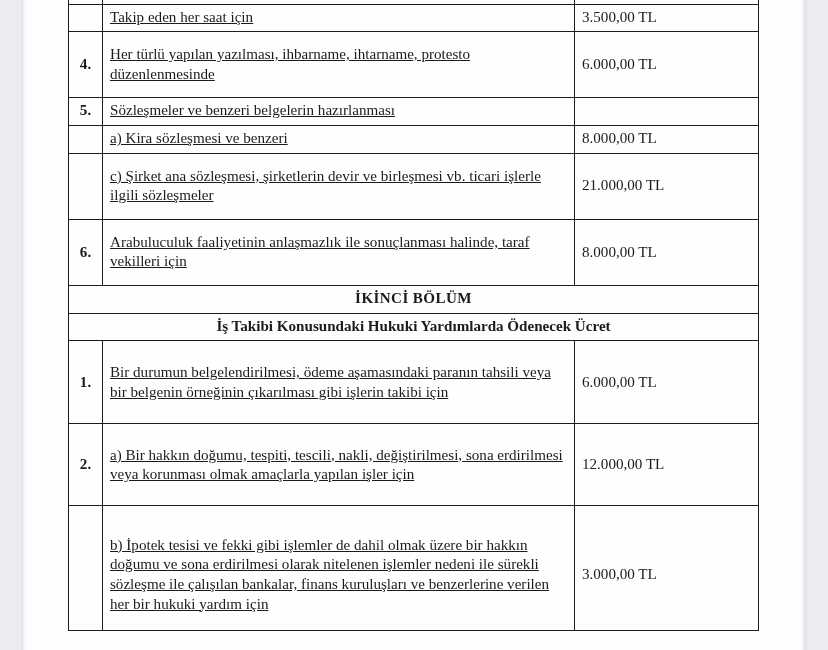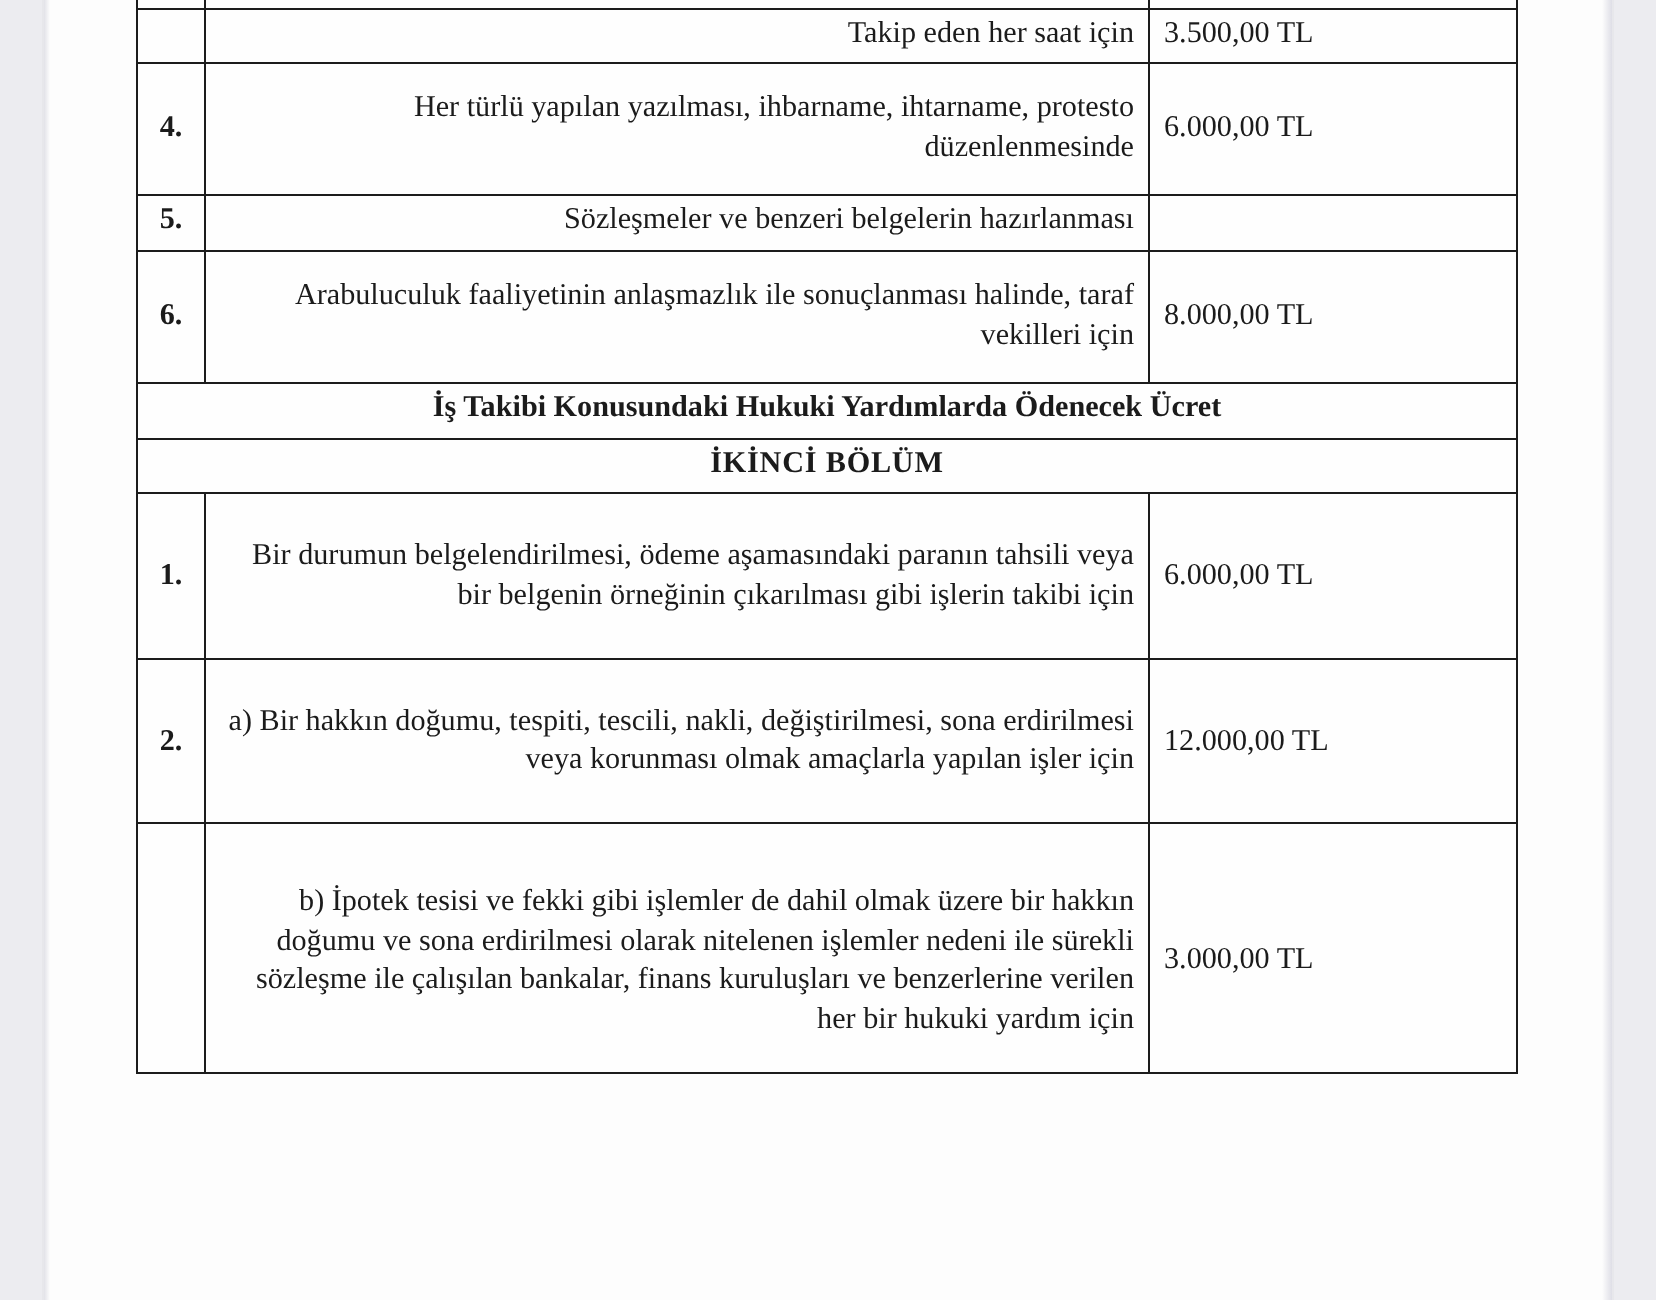--- a/index.html
+++ b/index.html
@@ -43,23 +43,24 @@
   col.c-num{width:34px;}
   col.c-desc{width:472px;}
   col.c-price{width:184px;}
   td.num{
     text-align:center;
     font-weight:bold;
     font-size:15.4px;
     padding:3px 2px;
   }
   td.desc{
-    text-align:right;
+    text-align:left;
     padding-left:9px;
     padding-right:10px;
+    text-decoration:underline;
   }
   td.price{
     padding-right:11px;
     white-space:nowrap;
     font-size:15.1px;
   }
   tr.tall td{padding-top:13px;padding-bottom:13px;}
   tr.xtall td{padding-top:22px;padding-bottom:20px;}
   tr.xxtall td{padding-top:30px;padding-bottom:16px;}
   td.sec-band{
@@ -107,31 +108,41 @@
         <tr class="tall">
           <td class="num">4.</td>
           <td class="desc">Her türlü yapılan yazılması, ihbarname, ihtarname, protesto düzenlenmesinde</td>
           <td class="price">6.000,00 TL</td>
         </tr>
         <tr>
           <td class="num">5.</td>
           <td class="desc">Sözleşmeler ve benzeri belgelerin hazırlanması</td>
           <td class="price"></td>
         </tr>
+        <tr>
+          <td class="num"></td>
+          <td class="desc">a) Kira sözleşmesi ve benzeri</td>
+          <td class="price">8.000,00 TL</td>
+        </tr>
+        <tr class="tall">
+          <td class="num"></td>
+          <td class="desc">c) Şirket ana sözleşmesi, şirketlerin devir ve birleşmesi vb. ticari işlerle ilgili sözleşmeler</td>
+          <td class="price">21.000,00 TL</td>
+        </tr>
         <tr class="tall">
           <td class="num">6.</td>
           <td class="desc">Arabuluculuk faaliyetinin anlaşmazlık ile sonuçlanması halinde, taraf vekilleri için</td>
           <td class="price">8.000,00 TL</td>
         </tr>
 
         <tr>
-          <td class="sec-sub" colspan="3">İş Takibi Konusundaki Hukuki Yardımlarda Ödenecek Ücret</td>
+          <td class="sec-band" colspan="3">İKİNCİ BÖLÜM</td>
         </tr>
         <tr>
-          <td class="sec-band" colspan="3">İKİNCİ BÖLÜM</td>
+          <td class="sec-sub" colspan="3">İş Takibi Konusundaki Hukuki Yardımlarda Ödenecek Ücret</td>
         </tr>
 
         <tr class="xtall">
           <td class="num">1.</td>
           <td class="desc">Bir durumun belgelendirilmesi, ödeme aşamasındaki paranın tahsili veya bir belgenin örneğinin çıkarılması gibi işlerin takibi için</td>
           <td class="price">6.000,00 TL</td>
         </tr>
         <tr class="xtall">
           <td class="num">2.</td>
           <td class="desc">a) Bir hakkın doğumu, tespiti, tescili, nakli, değiştirilmesi, sona erdirilmesi veya korunması olmak amaçlarla yapılan işler için</td>

